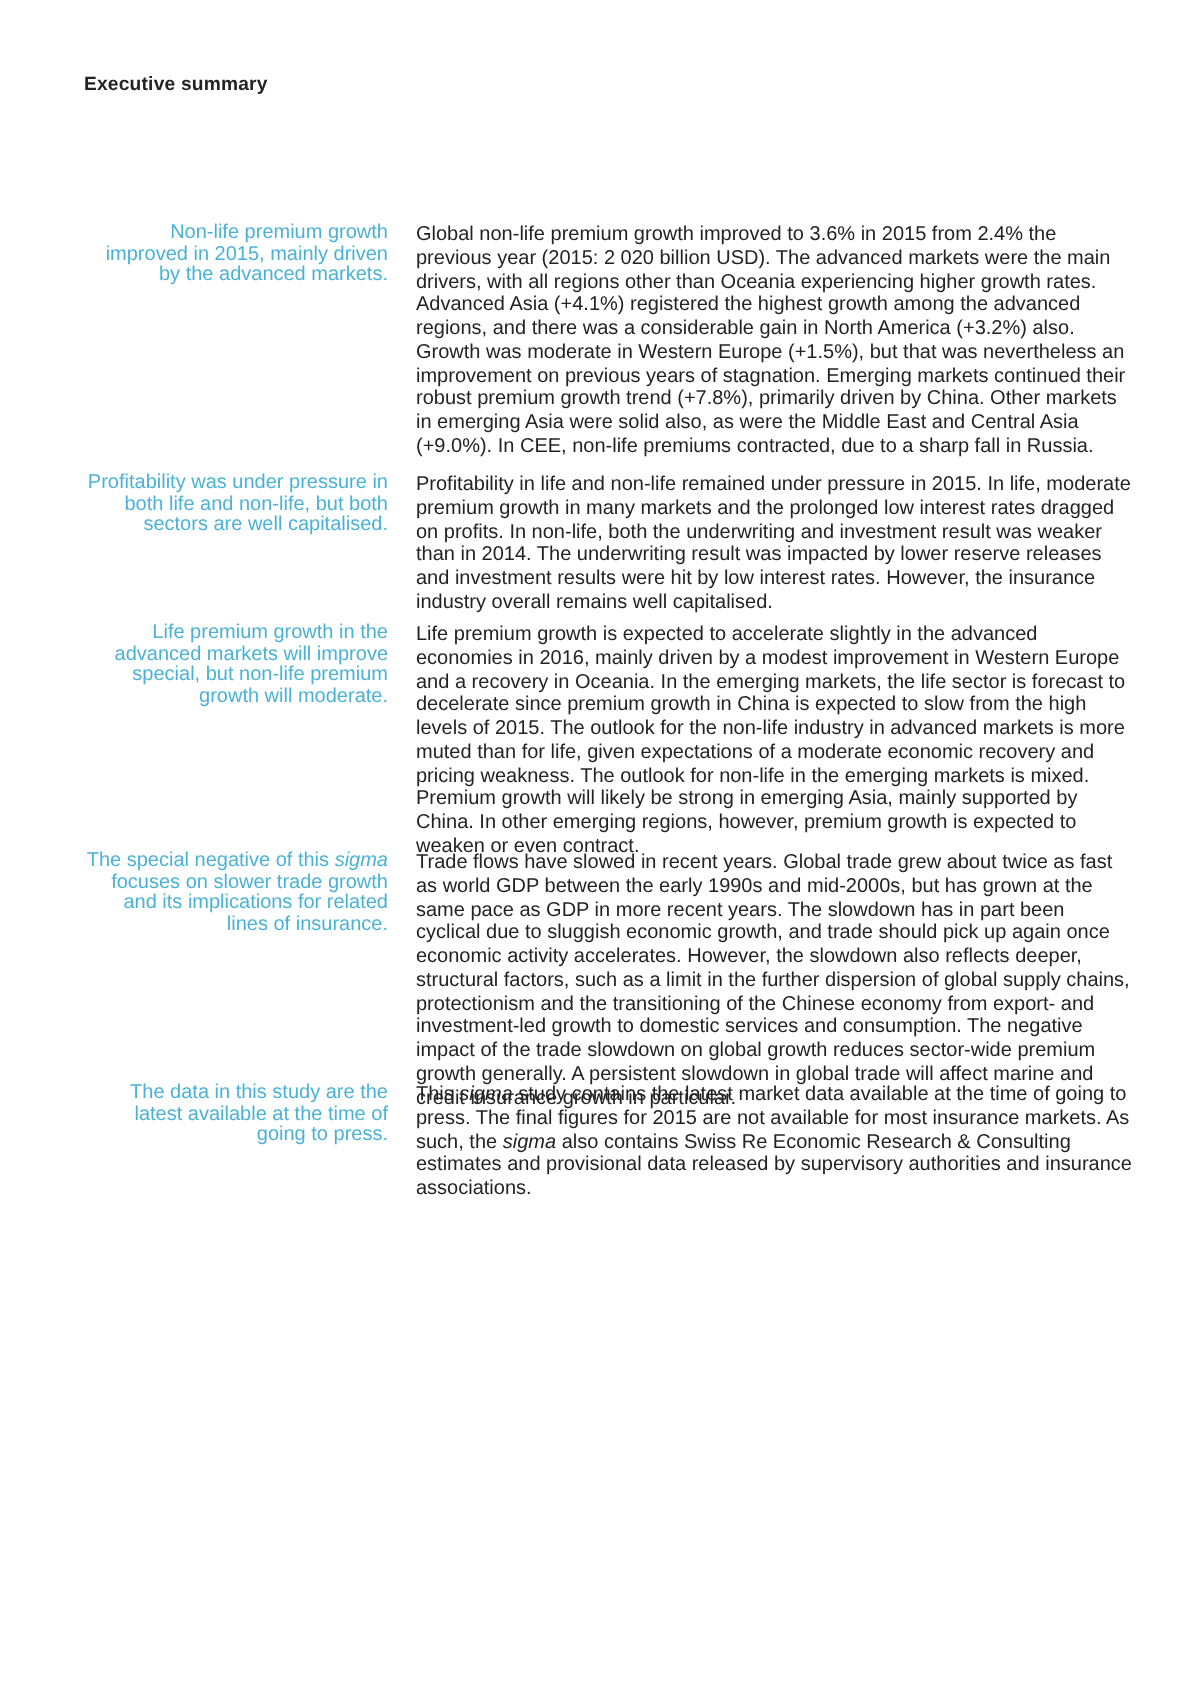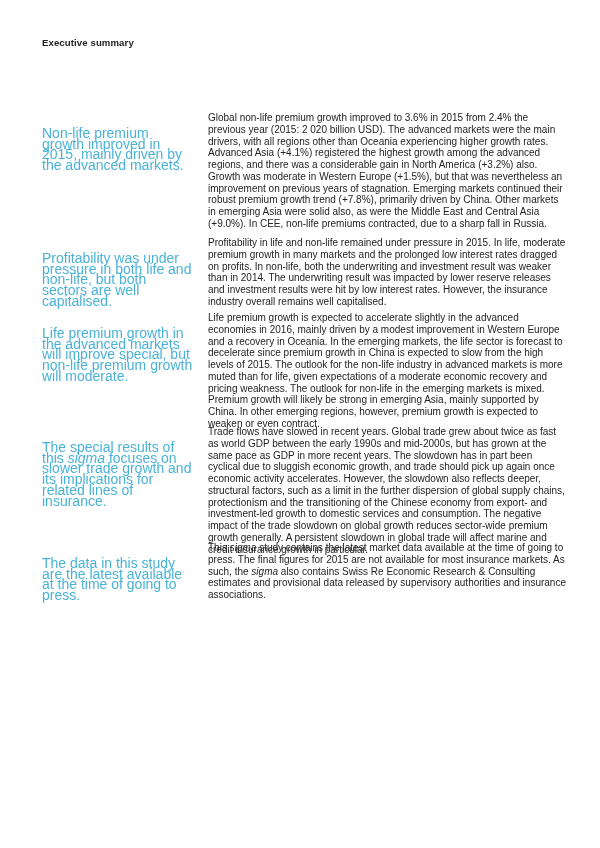--- a/index.html
+++ b/index.html
@@ -20,25 +20,26 @@
     top: 37px;
     font-size: 9.6px;
     font-weight: bold;
     letter-spacing: 0.1px;
     color: var(--ink);
   }
   .row { position: absolute; left: 0; width: 600px; }
   .note {
     position: absolute;
     left: 42px;
-    top: 16px;
+    top: 0;
     width: 152px;
-    font-size: 14px;
+    font-size: 10px;
     line-height: 10.7px;
     color: var(--accent);
+    text-align: right;
   }
   .body-par {
     position: absolute;
     left: 208px;
     top: 0;
     width: 358px;
     font-size: 10px;
     line-height: 11.75px;
     color: var(--ink);
   }
@@ -73,21 +74,21 @@
     <aside class="note"><span>Profitability was under pressure in both life and non-life, but both sectors are well capitalised.</span></aside>
     <p class="body-par"><span>Profitability in life and non-life remained under pressure in 2015. In life, moderate premium growth in many markets and the prolonged low interest rates dragged on profits. In non-life, both the underwriting and investment result was weaker than in 2014. The underwriting result was impacted by lower reserve releases and investment results were hit by low interest rates. However, the insurance industry overall remains well capitalised.</span></p>
   </section>
 
   <section class="row" style="top: 312px;">
     <aside class="note"><span>Life premium growth in the advanced markets will improve special, but non-life premium growth will moderate.</span></aside>
     <p class="body-par"><span>Life premium growth is expected to accelerate slightly in the advanced economies in 2016, mainly driven by a modest improvement in Western Europe and a recovery in Oceania. In the emerging markets, the life sector is forecast to decelerate since premium growth in China is expected to slow from the high levels of 2015. The outlook for the non-life industry in advanced markets is more muted than for life, given expectations of a moderate economic recovery and pricing weakness. The outlook for non-life in the emerging markets is mixed. Premium growth will likely be strong in emerging Asia, mainly supported by China. In other emerging regions, however, premium growth is expected to weaken or even contract.</span></p>
   </section>
 
   <section class="row" style="top: 426px;">
-    <aside class="note"><span>The special results of this </span><span class="em">sigma</span><span> focuses on slower trade growth and its implications for related lines of insurance.</span></aside>
+    <aside class="note"><span>The special negative of this </span><span class="em">sigma</span><span> focuses on slower trade growth and its implications for related lines of insurance.</span></aside>
     <p class="body-par"><span>Trade flows have slowed in recent years. Global trade grew about twice as fast as world GDP between the early 1990s and mid-2000s, but has grown at the same pace as GDP in more recent years. The slowdown has in part been cyclical due to sluggish economic growth, and trade should pick up again once economic activity accelerates. However, the slowdown also reflects deeper, structural factors, such as a limit in the further dispersion of global supply chains, protectionism and the transitioning of the Chinese economy from export- and investment-led growth to domestic services and consumption. The negative impact of the trade slowdown on global growth reduces sector-wide premium growth generally. A persistent slowdown in global trade will affect marine and credit insurance growth in particular.</span></p>
   </section>
 
   <section class="row" style="top: 542px;">
     <aside class="note"><span>The data in this study are the latest available at the time of going to press.</span></aside>
     <p class="body-par"><span>This </span><span class="em">sigma</span><span> study contains the latest market data available at the time of going to press. The final figures for 2015 are not available for most insurance markets. As such, the </span><span class="em">sigma</span><span> also contains Swiss Re Economic Research &amp; Consulting estimates and provisional data released by supervisory authorities and insurance associations.</span></p>
   </section>
 
   <footer class="footer">
     <span class="page-num">2</span>

